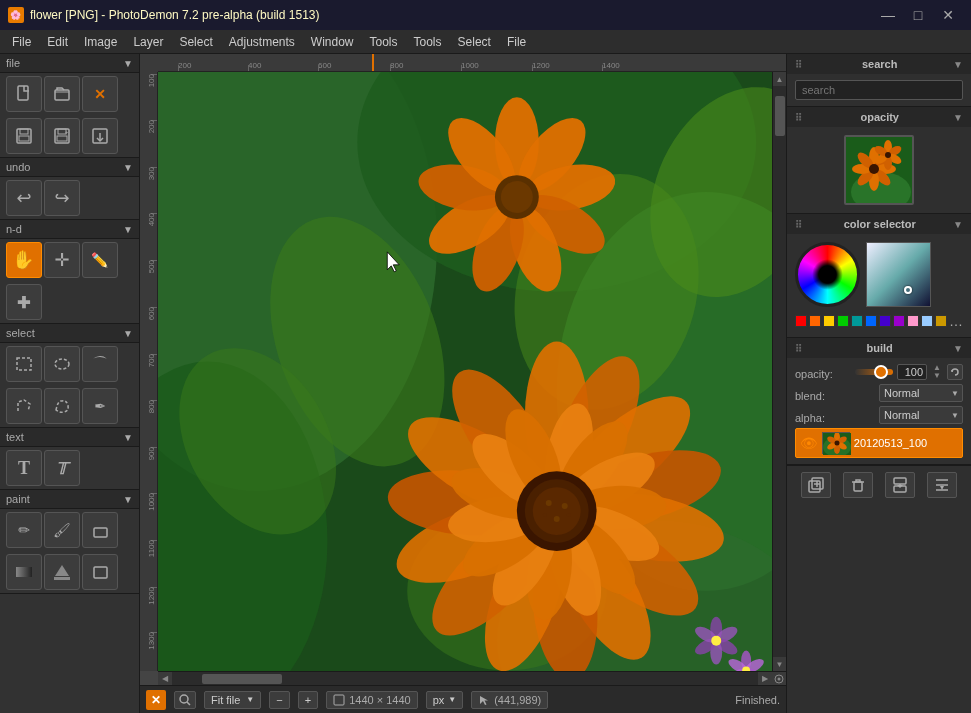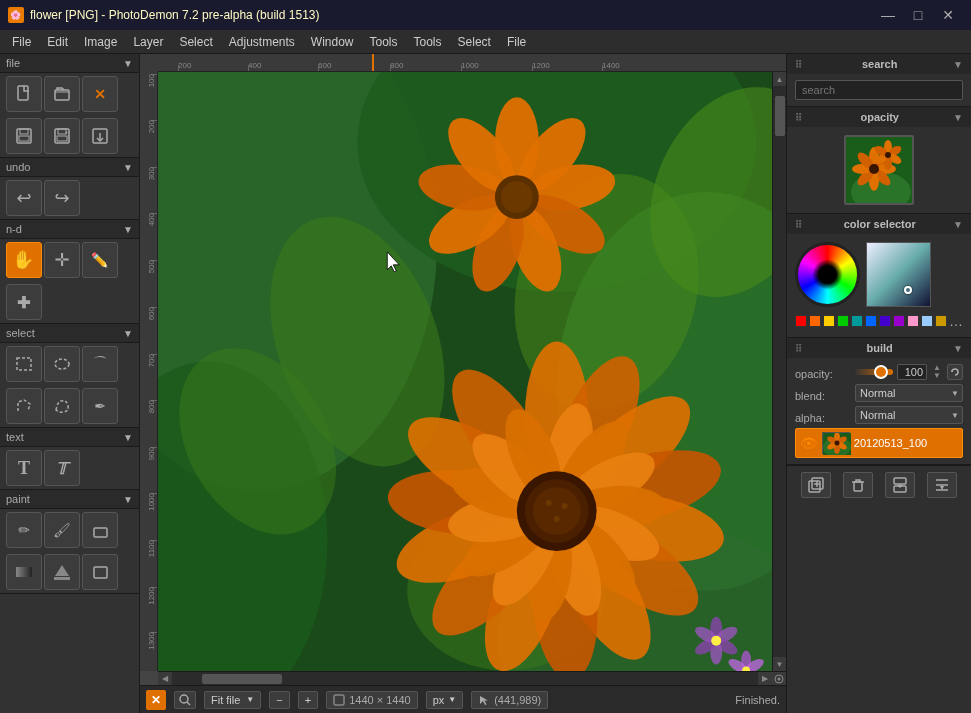--- a/index.html
+++ b/index.html
@@ -63,21 +63,21 @@
     #color-wheel { width: 65px; height: 65px; border-radius: 50%; background: conic-gradient(red, yellow, lime, cyan, blue, magenta, red); border: 3px solid #222; position: relative; }
     #color-wheel-inner { position: absolute; inset: 14px; border-radius: 50%; background: radial-gradient(circle, black 40%, transparent 70%); }
     #color-swatches { display: flex; gap: 2px; flex-wrap: wrap; }
     .color-swatch { width: 14px; height: 12px; border: 1px solid #333; cursor: pointer; }
     #color-more { color: #aaa; cursor: pointer; font-size: 14px; }
 
     
     #layers-panel { padding: 6px 8px; }
     .layer-row { display: flex; align-items: flex-end; gap: 20px; margin-bottom: 4px; }
     .layer-label { color: #aaa; font-size: 11px; width: 40px; flex-shrink: 0; }
-    .layer-control { flex: 1; }
+    .layer-control { flex: 1; margin-left: 24px; }
     .opacity-slider-container { display: flex; align-items: center; gap: 4px; flex: 1; }
     .opacity-slider { flex: 1; height: 6px; background: linear-gradient(to right, #333, #e07000); border-radius: 3px; position: relative; cursor: pointer; }
     .opacity-slider-thumb { position: absolute; right: 5px; top: -4px; width: 14px; height: 14px; background: #e07000; border-radius: 50%; border: 2px solid #fff; }
     .opacity-value { width: 30px; padding: 1px 3px; background: #222; border: 1px solid #555; border-radius: 2px; color: #ccc; font-size: 11px; text-align: right; }
     .opacity-arrows { display: flex; flex-direction: column; }
     .opacity-arrow { font-size: 8px; color: #888; cursor: pointer; line-height: 1; padding: 0 2px; }
     .blend-select { width: 100%; padding: 2px 4px; background: #3a3a3a; border: 1px solid #555; border-radius: 2px; color: #ccc; font-size: 11px; cursor: pointer; appearance: none; -webkit-appearance: none; }
     .blend-select-wrapper { position: relative; flex: 1; }
     .blend-select-wrapper::after { content: '▼'; position: absolute; right: 4px; top: 50%; transform: translateY(-50%); font-size: 8px; color: #aaa; pointer-events: none; }
 

